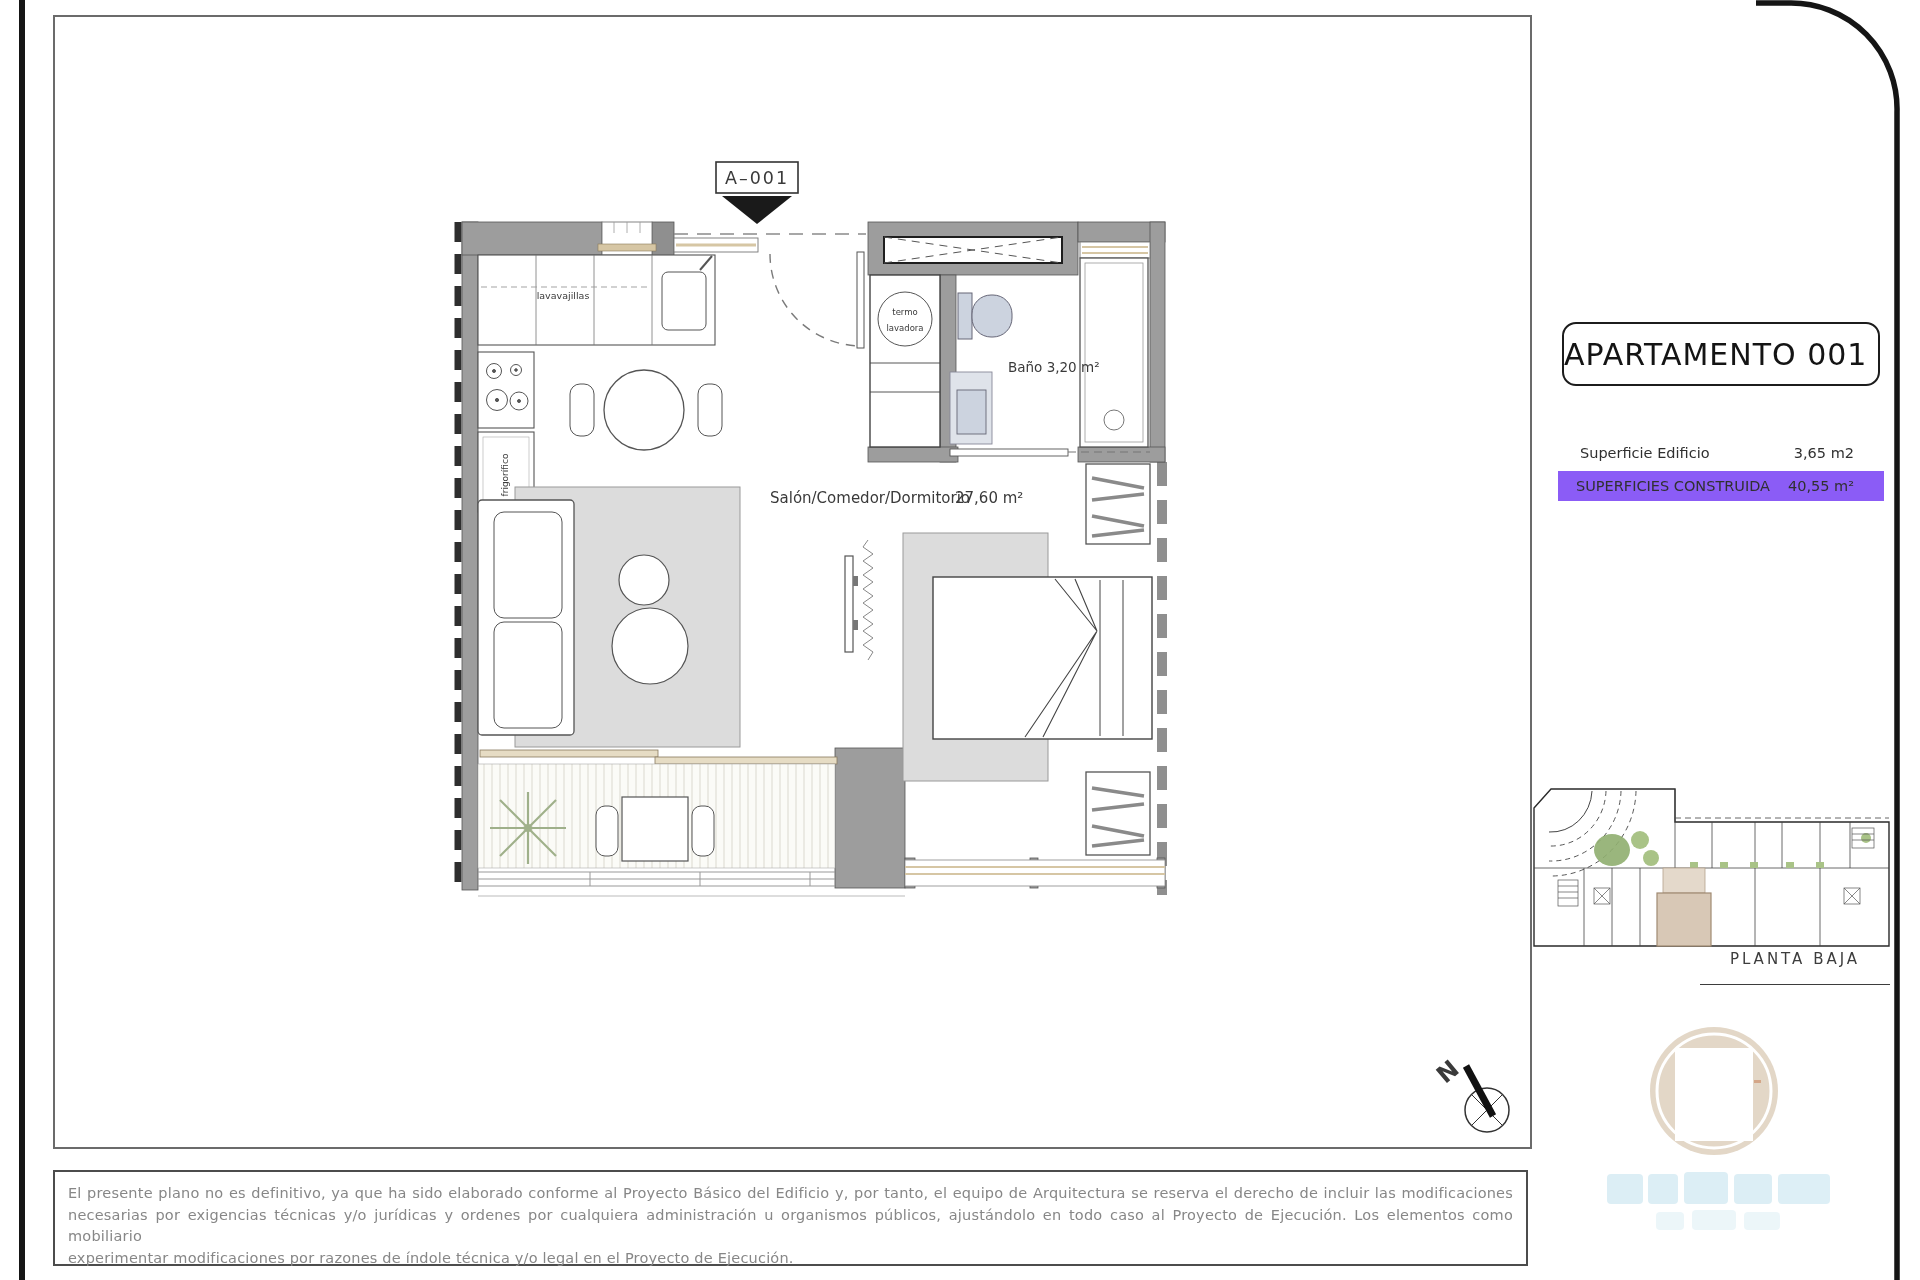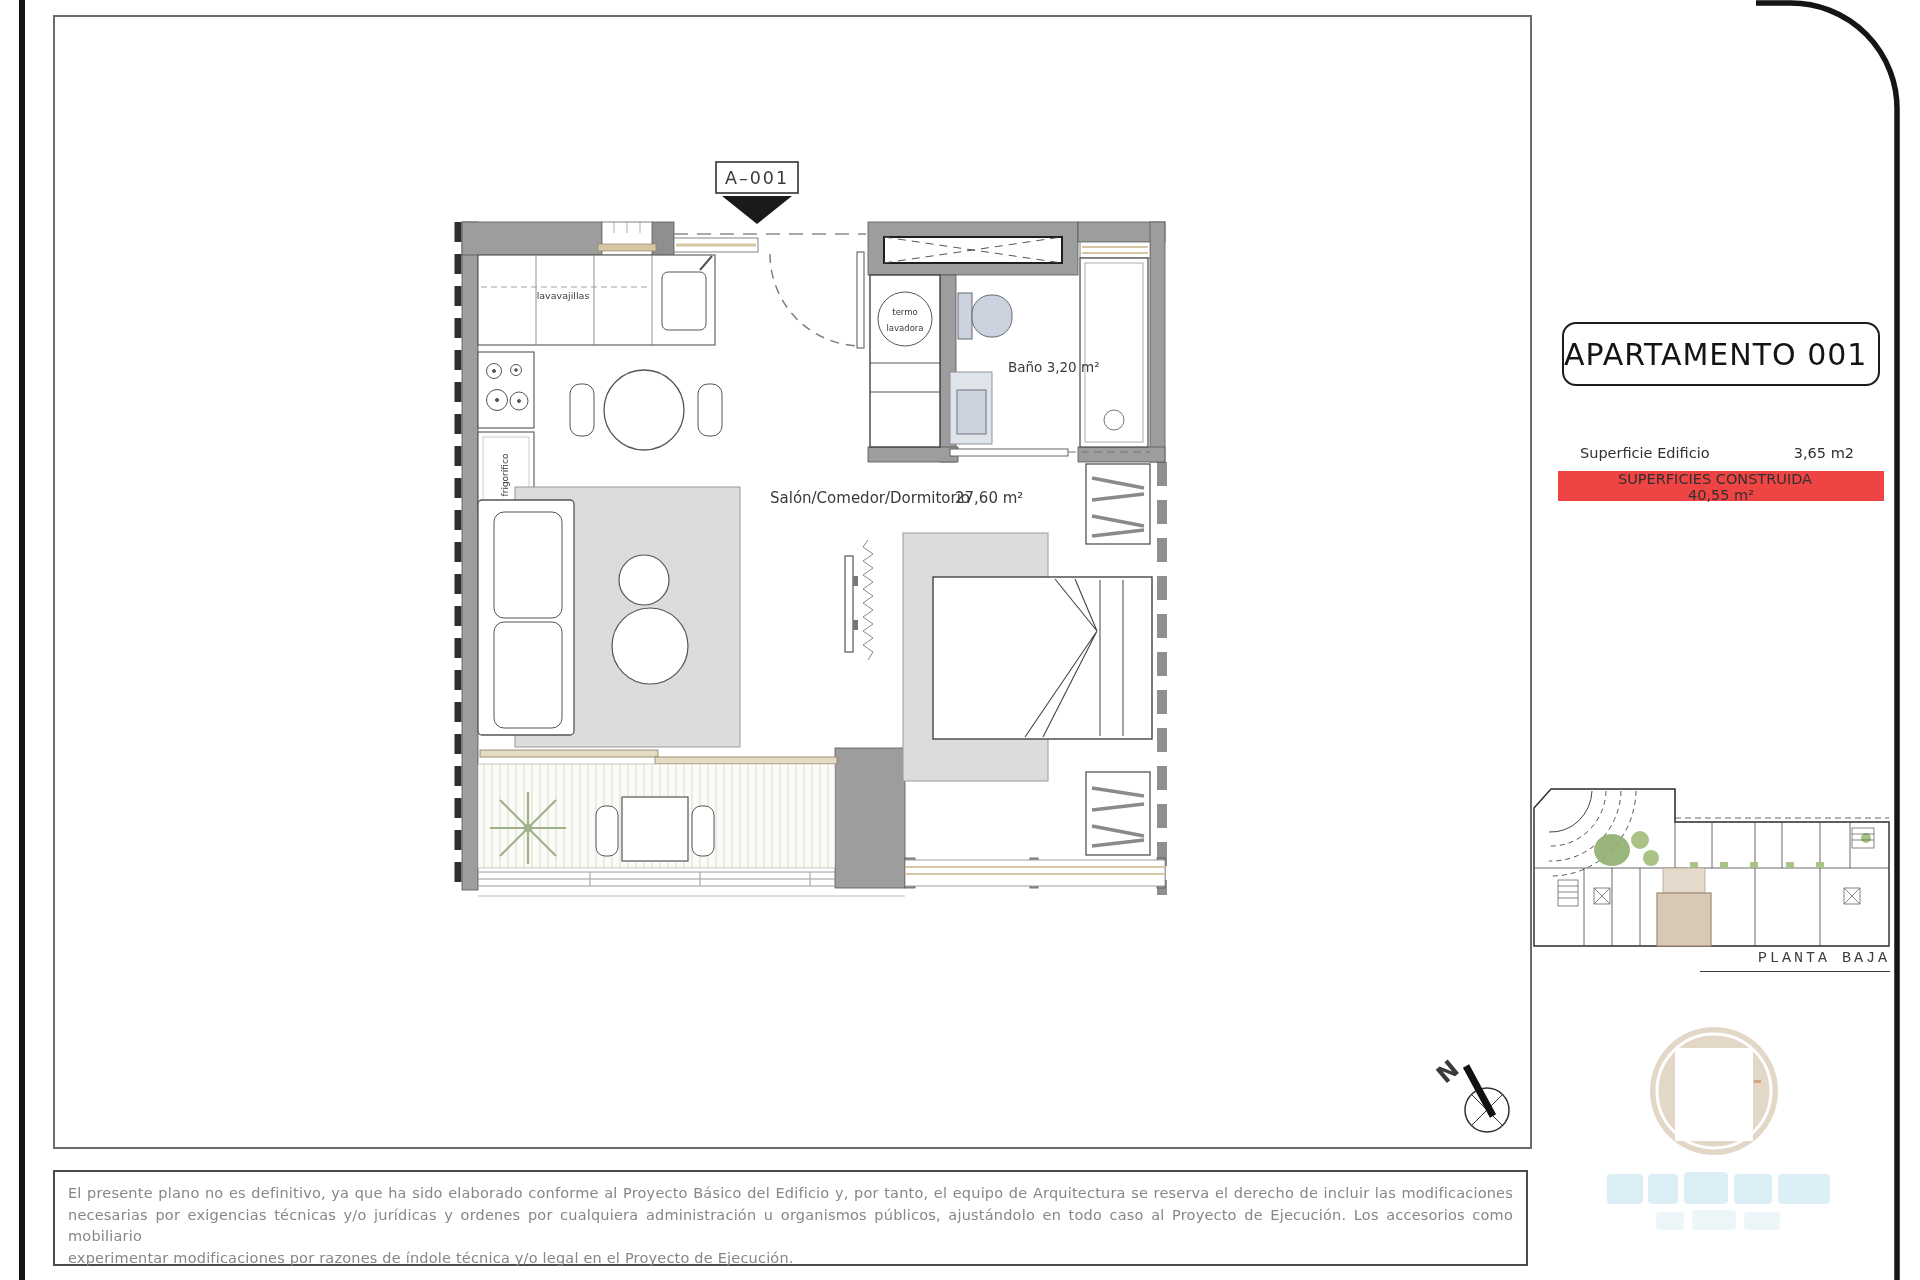--- a/index.html
+++ b/index.html
@@ -11,23 +11,23 @@
   .disc-box{border:2px solid #4c4c4c;box-sizing:border-box;padding:11px 13px 16px 13px;}
   .disc-line{font-size:14.5px;line-height:21.5px;color:#878787;letter-spacing:.2px;
              text-align:justify;text-align-last:justify;white-space:normal;}
   .disc-line.last{text-align-last:left;}
   .apt-box{border:2.5px solid #1c1c1c;border-radius:14px;display:flex;align-items:center;
            box-sizing:border-box;}
   .apt-title{font-size:30px;color:#141414;letter-spacing:1px;white-space:nowrap;}
   .srow{display:flex;align-items:center;justify-content:space-between;box-sizing:border-box;
         padding:0 30px 0 18px;font-size:14.5px;color:#303030;}
   .srow .val{white-space:nowrap;margin-left:12px;}
-  .srow.hl{background:#ef4444;flex-direction:column;}
-  .pb-wrap{text-align:right;border-bottom:1.6px solid #3d3d3d;padding-bottom:4px;
-           font-size:15px;letter-spacing:3px;color:#3d3d3d;font-family:Liberation Mono, monospace;}
+  .srow.hl{background:#8b5cf6;}
+  .pb-wrap{text-align:center;border-bottom:1.6px solid #3d3d3d;padding-bottom:16px;
+           font-size:15px;letter-spacing:3px;color:#3d3d3d;}
 </style>
 </head>
 <body>
 
 <div id="stage">
 
 <svg class="abs" style="left:0;top:0;" width="1920" height="1280" viewBox="0 0 1920 1280">
   <defs>
     <pattern id="deckLines" width="8" height="12" patternUnits="userSpaceOnUse">
       <rect width="8" height="12" fill="#fbfbf7"></rect>
@@ -325,17 +325,17 @@
   <span>SUPERFICIES CONSTRUIDA</span>
   <span class="val">40,55 m²</span>
 </div>
 
 <div class="abs pb-wrap" style="left:1700px;top:950px;width:190px;">
   <span>PLANTA BAJA</span>
 </div>
 
 <div class="abs disc-box" style="left:53px;top:1170px;width:1475px;height:96px;">
   <div class="disc-line">El presente plano no es definitivo, ya que ha sido elaborado conforme al Proyecto Básico del Edificio y, por tanto, el equipo de Arquitectura se reserva el derecho de incluir las modificaciones</div>
-  <div class="disc-line">necesarias por exigencias técnicas y/o jurídicas y ordenes por cualquiera administración u organismos públicos, ajustándolo en todo caso al Proyecto de Ejecución. Los accesorios como mobiliario</div>
+  <div class="disc-line">necesarias por exigencias técnicas y/o jurídicas y ordenes por cualquiera administración u organismos públicos, ajustándolo en todo caso al Proyecto de Ejecución. Los elementos como mobiliario</div>
   <div class="disc-line last">experimentar modificaciones por razones de índole técnica y/o legal en el Proyecto de Ejecución.</div>
 </div>
 
 </div>
 
 </body></html>

